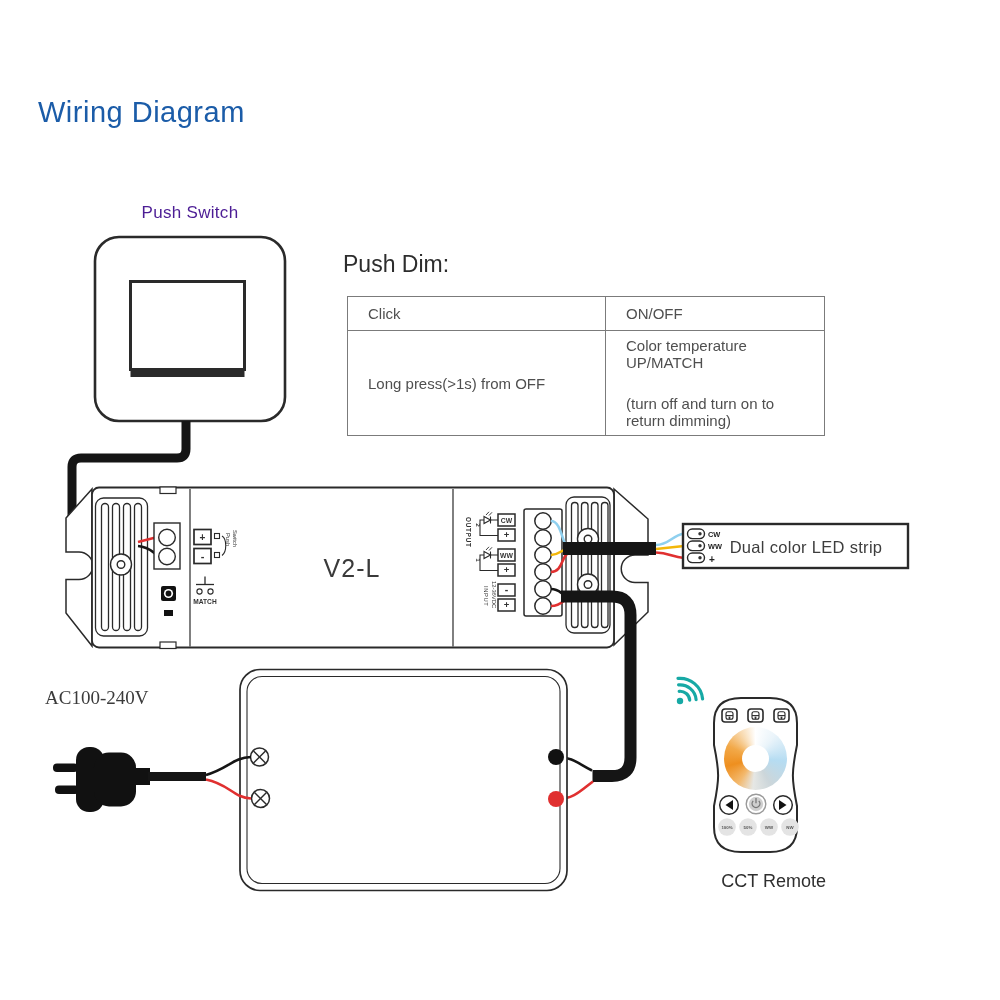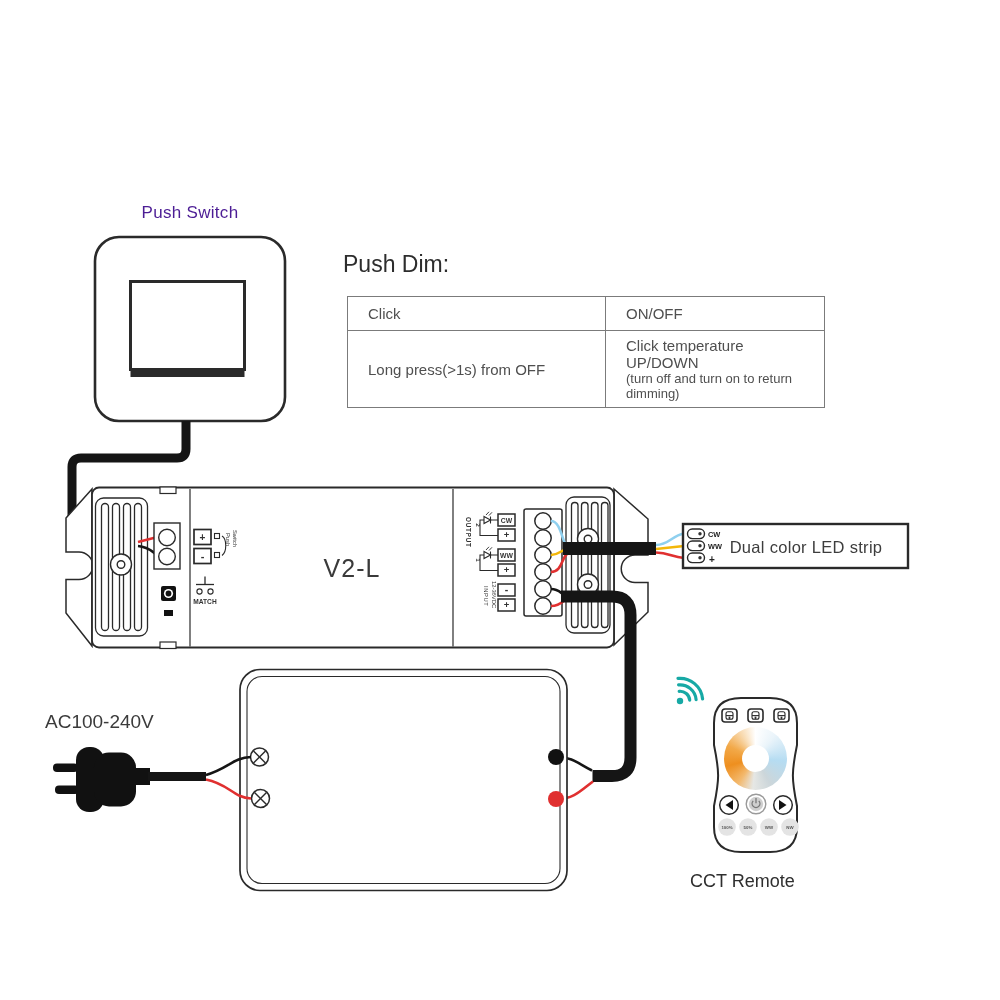--- a/index.html
+++ b/index.html
@@ -10,52 +10,53 @@
   .switch-label{position:absolute;left:95px;top:203px;width:190px;text-align:center;
                 font-size:17px;color:#4c1d95;letter-spacing:0.3px;}
   .pushdim-heading{position:absolute;left:343px;top:251px;font-size:23px;color:#2d2d2d;}
   .pushdim-table{position:absolute;left:347px;top:296px;width:478px;border-collapse:collapse;
                  table-layout:fixed;color:#4f4f4f;font-size:15px;}
   .pushdim-table td{border:1.4px solid #7b7b7b;padding:6px 10px 6px 20px;vertical-align:middle;}
   .pushdim-table col.c1{width:258px;}
   .pushdim-table tr.r1 td{height:21px;}
   .pushdim-table tr.r2 td{height:38px;}
   .pushdim-table tr.r3 td{height:23px;}
-  .pushdim-table .note{font-size:13px;}
-  .ac-label{position:absolute;left:45px;top:711px;font-size:19px;color:#3b3b3b;}
+  .pushdim-table .note{font-size:15px;margin-top:24px;}
+  .ac-label{position:absolute;left:45px;top:687px;font-size:19px;color:#3b3b3b;font-family:Liberation Serif, serif;}
   .ps-label{position:absolute;left:312px;top:738px;font-size:18.5px;line-height:27px;color:#3b3b3b;letter-spacing:0.4px;}
-  .cct-label{position:absolute;left:690px;top:871px;width:136px;text-align:left;font-size:18px;color:#2f2f2f;}
+  .cct-label{position:absolute;left:690px;top:871px;width:136px;text-align:right;font-size:18px;color:#2f2f2f;}
   .wheel{position:absolute;left:724px;top:727px;width:63px;height:63px;border-radius:50%;
          background:#f0dcc2;
          background:conic-gradient(from 0deg,#ffffff 0deg,#eaf4fa 40deg,#b5dcf2 95deg,#ccd6da 150deg,
                     #e6e7e4 185deg,#f3b96e 215deg,#ee8f1f 255deg,#f2a949 295deg,#f8d9ae 330deg,#ffffff 360deg);}
   .wheel .hole{position:absolute;left:18px;top:18px;width:27px;height:27px;border-radius:50%;background:#ffffff;}
 </style>
 </head>
 <body>
 
 <div class="canvas">
 
+  <div class="page-title">Wiring Diagram</div>
   <div class="switch-label">Push Switch</div>
   <div class="pushdim-heading">Push Dim:</div>
 
   <table class="pushdim-table">
     <colgroup>
         <col class="c1">
         <col>
       </colgroup>
     <tbody>
         <tr class="r1">
       <td>Click</td>
       <td>ON/OFF</td>
     </tr>
     <tr class="r2">
       <td>Long press(&gt;1s) from OFF</td>
       <td>
-        <div>Click temperature UP/DOWN</div>
+        <div>Color temperature UP/MATCH</div>
         <div class="note">(turn off and turn on to return dimming)</div>
       </td>
     </tr>
   </tbody>
     </table>
 
   <svg class="diagram" viewBox="0 0 1000 1000">
     <g fill="none" stroke="#2a2a2a">
 
       <g>

